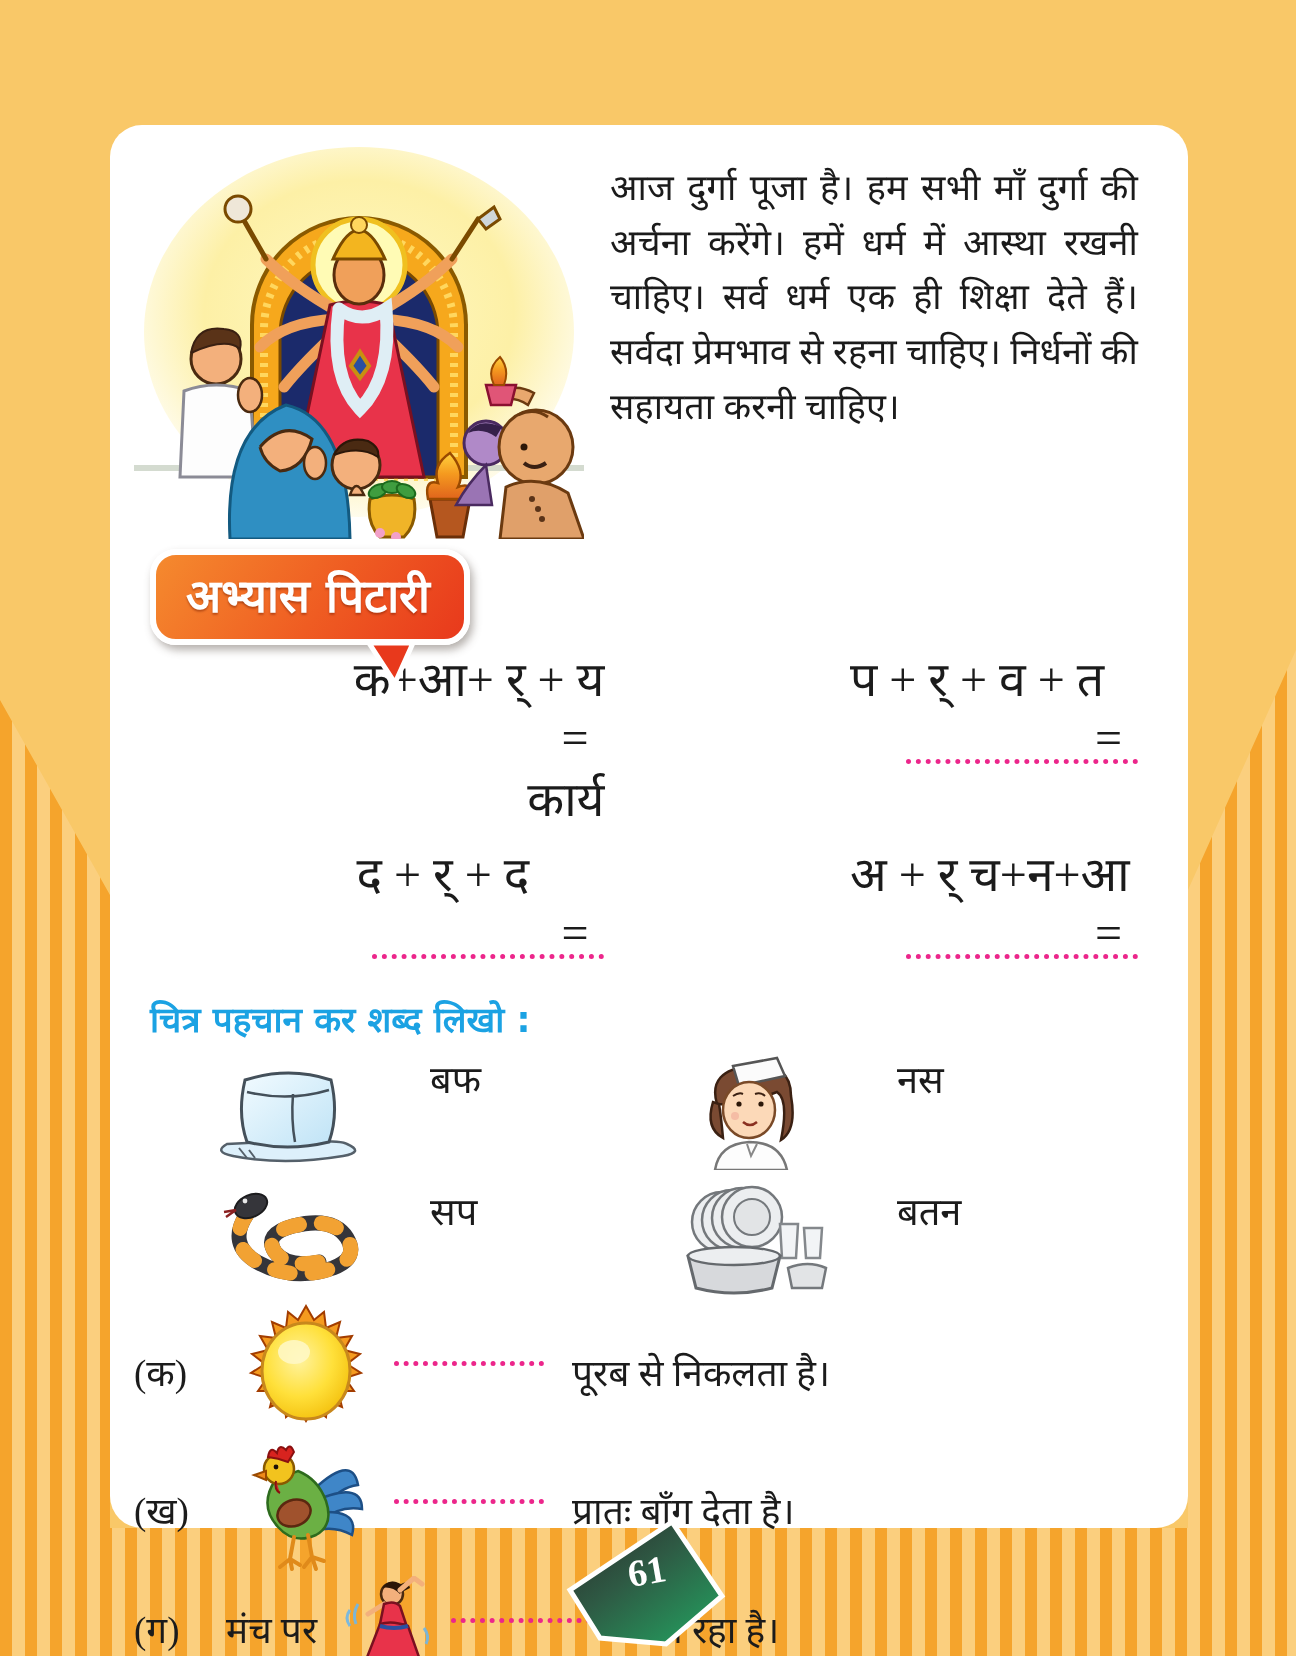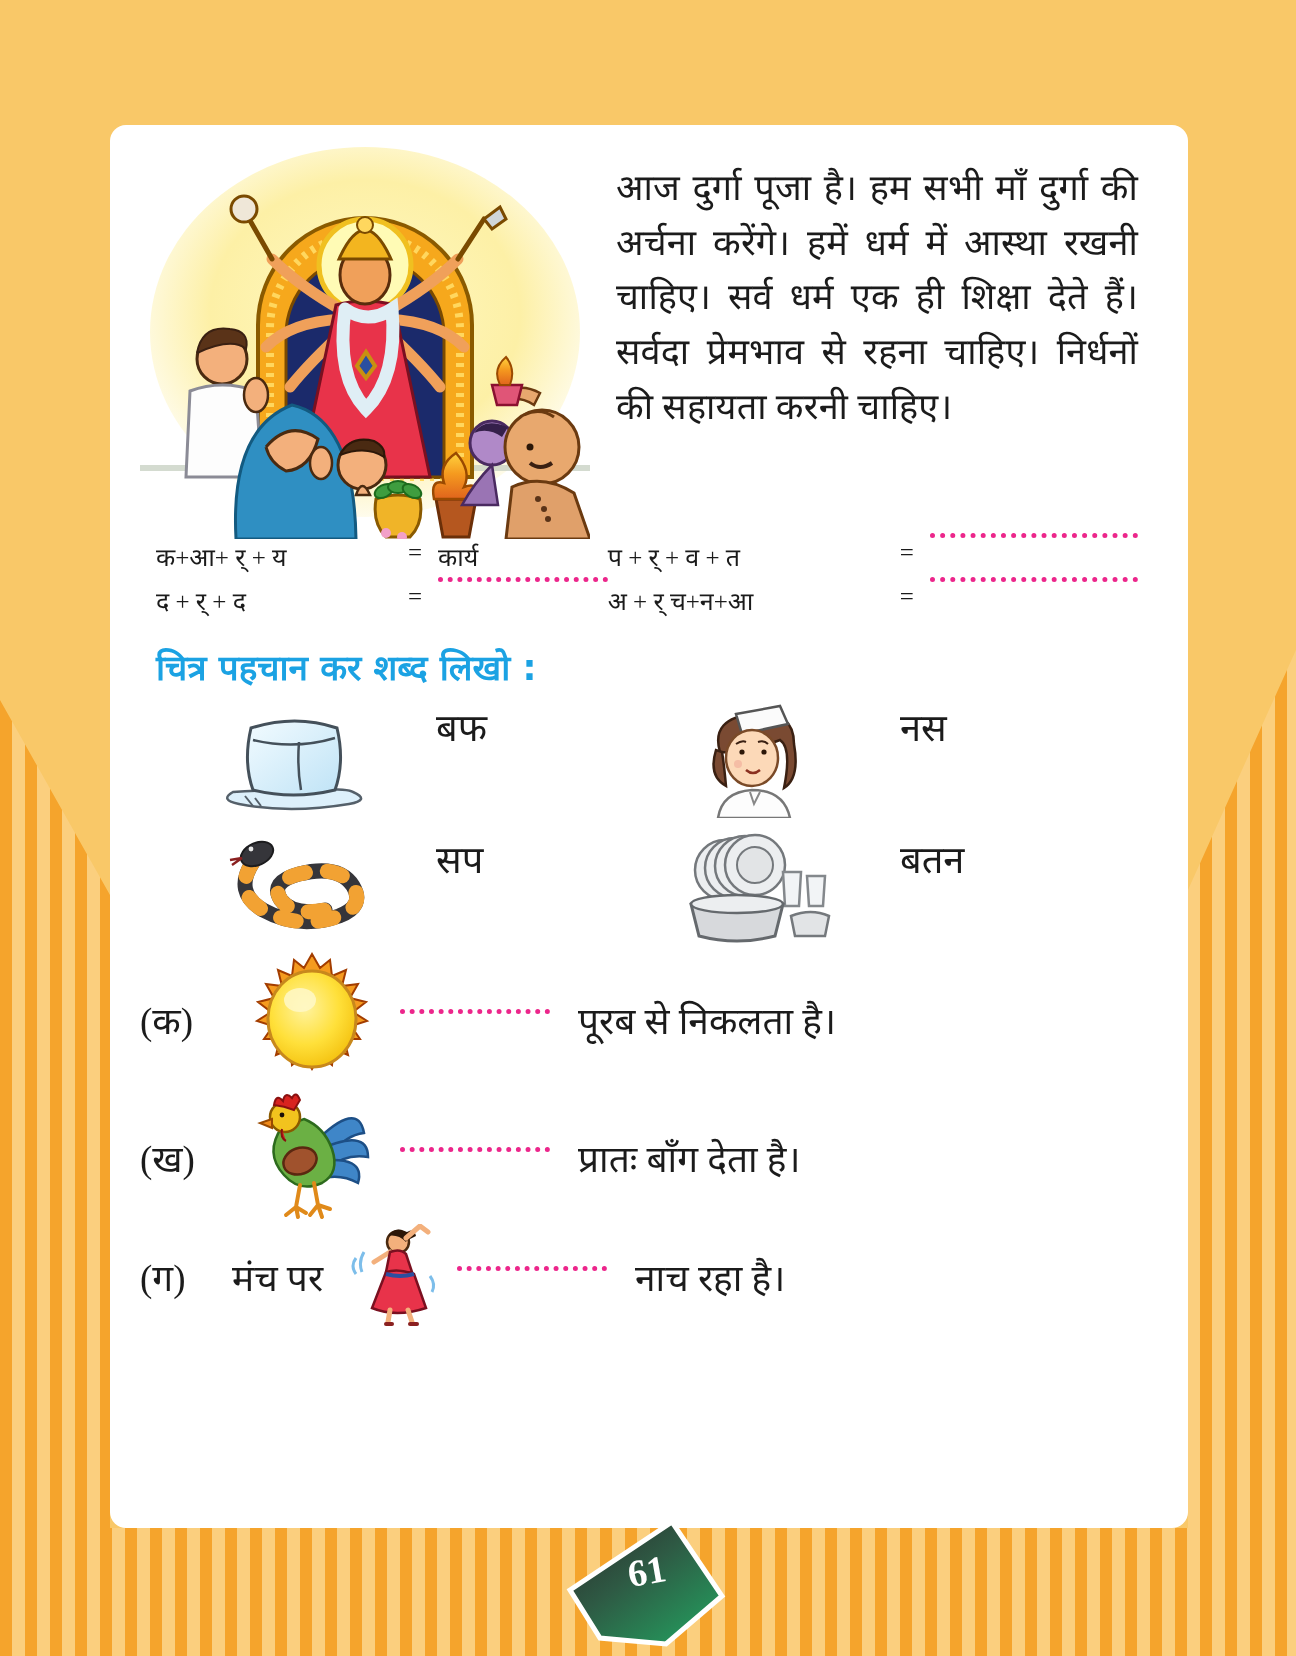--- a/index.html
+++ b/index.html
@@ -10,22 +10,22 @@
     color:#1b1b1b;
   }
   
   .stripes{
     position:absolute;inset:0;
     background:repeating-linear-gradient(to right,#f5a42c 0 12px,#fbcf7e 12px 25px);
     clip-path:polygon(0 700px,110px 895px,110px 1528px,1188px 1528px,1188px 890px,1296px 650px,1296px 1656px,0 1656px);
   }
   .card{
     position:absolute;left:110px;top:125px;width:1078px;height:1403px;
-    background:#ffffff;border-radius:16px;
-    padding:22px 50px 0 30px;box-sizing:border-box;
+    background:#ffffff;border-radius:32px;
+    padding:22px 50px 0 24px;box-sizing:border-box;
   }
   .top-block{display:flex;gap:26px;height:392px;}
   .illus{flex:0 0 450px;}
   .intro-text{
     flex:1;font-size:36px;line-height:1.52;text-align:justify;
     padding-top:14px;letter-spacing:0.2px;
   }
   .badge-wrap{position:relative;display:inline-block;margin:10px 0 0 16px;}
   .badge{
     display:inline-block;
@@ -36,21 +36,21 @@
     color:#fff;font-size:46px;font-weight:bold;
     font-family:"DejaVu Sans",sans-serif;
     text-shadow:0 2px 2px rgba(120,30,0,.45);
   }
   .badge-tail{position:absolute;left:215px;top:92px;}
   h2.sec{
     color:#1ba2e3;font-size:35px;margin:26px 0 10px 16px;
     font-family:"DejaVu Sans",sans-serif;font-weight:bold;letter-spacing:0;
   }
   .eq-grid{display:grid;grid-template-columns:46% 54%;row-gap:10px;margin-left:16px;}
-  .eq{display:flex;align-items:flex-start;font-size:25px;}
+  .eq{display:flex;align-items:flex-end;font-size:48px;flex-direction:column;}
   .eq .lhs{min-width:248px;}
   .eq.right .lhs{min-width:288px;}
   .eq .eqs{margin:0 16px 0 4px;}
   .blank{
     display:inline-block;height:4px;border-bottom:5px dotted #ec268b;
     transform:translateY(-10px);
   }
   .eq .blank{width:232px;}
   .pic-grid{display:grid;grid-template-columns:1fr 1fr;row-gap:14px;margin:6px 0 0 70px;}
   .pic-item{display:flex;align-items:flex-start;height:118px;}
@@ -164,20 +164,26 @@
           </g>
         <path d="M400,246 q-14,-8 -28,-4 l-4,10 q14,-2 26,6 Z" fill="#e8a86e" stroke="#6b3a10" stroke-width="2.5"></path>
         <path d="M352,238 l30,0 l-5,20 l-20,0 Z" fill="#e05577" stroke="#8a1030" stroke-width="2.5"></path>
         <path d="M366,210 q10,12 4,28 l-10,0 q-8,-16 6,-28 Z" fill="url(#flame)" stroke="#9a4a00" stroke-width="2"></path>
       </svg>
     </div>
     <div class="intro-text">आज दुर्गा पूजा है। हम सभी माँ दुर्गा की अर्चना करेंगे। हमें धर्म में आस्था रखनी चाहिए। सर्व धर्म एक ही शिक्षा देते हैं। सर्वदा प्रेमभाव से रहना चाहिए। निर्धनों की सहायता करनी चाहिए।</div>
   </div>
 
   
+  <div class="badge-wrap">
+    <span class="badge">अभ्यास पिटारी</span>
+    <svg class="badge-tail" width="52" height="46" viewBox="0 0 52 46">
+      <polygon points="4,2 48,2 30,42" fill="#e8391c" stroke="#ffffff" stroke-width="5"></polygon>
+    </svg>
+  </div>
 
   
   <div class="eq-grid">
     <div class="eq">
       <span class="lhs">क+आ+ र् + य</span>
       <span class="eqs">=</span>
       <span class="ans">कार्य</span>
     </div>
     <div class="eq right">
       <span class="lhs">प + र् + व + त</span>

